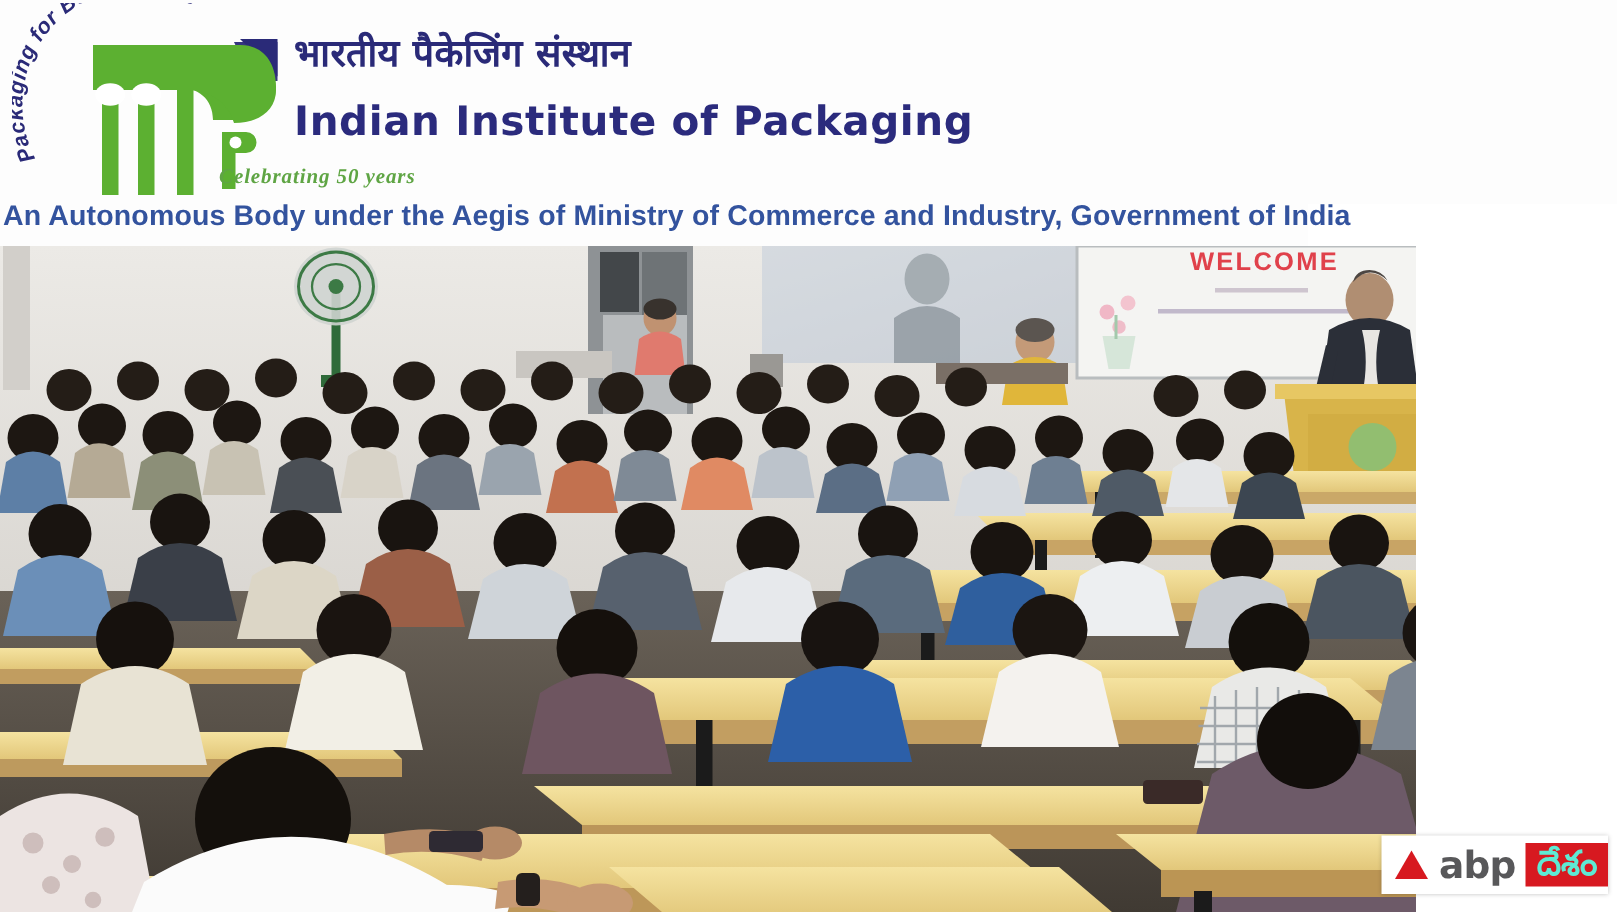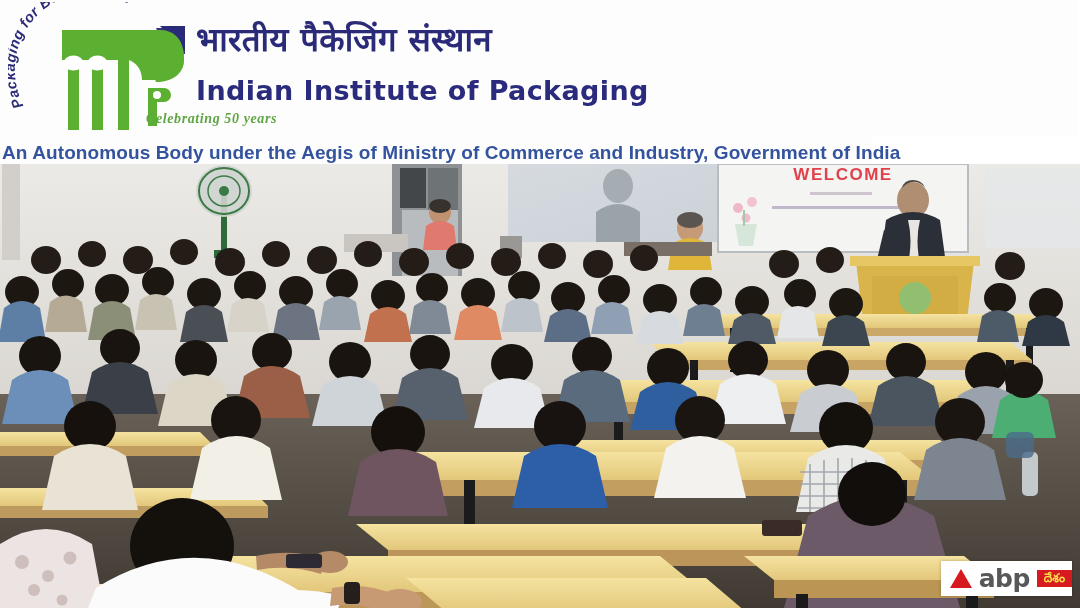--- a/index.html
+++ b/index.html
@@ -19,66 +19,66 @@
   }
 
   
   .logo-wrap { position:absolute; left:8px; top:2px; width:185px; height:132px; }
   .logo-arc { position:absolute; left:0; top:0; width:175px; height:120px; }
   .logo-mark { position:absolute; left:48px; top:22px; width:132px; height:108px; }
 
   .brand { position:absolute; left:196px; top:22px; }
   .brand-hi {
     font-family:"DejaVu Sans", sans-serif;
-    font-size:33px; font-weight:bold; color:#2a2a78;
+    font-size:25px; font-weight:bold; color:#2a2a78;
     letter-spacing:0.2px; line-height:1.12; white-space:nowrap;
   }
   .brand-en {
     font-family:"DejaVu Sans", sans-serif;
     font-size:27px; font-weight:bold; color:#2b2b7d;
     letter-spacing:0.4px; line-height:1.16; margin-top:16px; white-space:nowrap;
   }
 
   .celebrating {
     position:absolute; left:146px; top:111px;
     font-family:"Liberation Serif", serif;
     font-style:italic; font-weight:bold;
     font-size:14px; color:#5fa544; letter-spacing:0.6px; white-space:nowrap;
   }
 
   .tagline-bar {
     position:absolute; left:0; top:134px; width:872px; height:30px;
-    background:#fdfdfd; display:flex; align-items:flex-end;
+    background:#fdfdfd; display:flex; align-items:flex-start;
   }
   .tagline {
     font-family:"Liberation Sans", sans-serif;
     font-size:19px; font-weight:bold; color:#33539e;
     letter-spacing:0.1px; white-space:nowrap; padding-left:2px;
   }
 
   
   .photo {
-    position:absolute; left:0; top:164px; width:1080px; height:444px;
+    position:absolute; left:0; top:164px; width:944px; height:444px;
     overflow:hidden; background:#6d6257;
   }
   .photo svg { display:block; width:1080px; height:444px; }
 
   
   .watermark {
     position:absolute; right:8px; bottom:12px;
     background:#ffffff; padding:5px 0 5px 9px;
     display:flex; align-items:center; gap:7px;
     box-shadow:0 0 3px rgba(0,0,0,0.25);
   }
   .wm-tri { width:0;height:0; border-left:11px solid transparent;
             border-right:11px solid transparent; border-bottom:19px solid #d71920; }
   .wm-abp { font-family:"DejaVu Sans", sans-serif; font-size:25px;
             font-weight:bold; color:#58585a; letter-spacing:-0.5px; line-height:1; }
-  .wm-desam { background:#d71920; color:#fde047; font-family:Liberation Serif, serif;
-              font-size:12px; font-weight:bold; padding:2px 7px 3px; line-height:1.05; }
+  .wm-desam { background:#d71920; color:#5eead4; font-family:Liberation Serif, serif;
+              font-size:23px; font-weight:bold; padding:2px 7px 3px; line-height:1.05; }
 </style>
 </head>
 <body>
 
 <div class="screen">
 
   <div class="header">
     <div class="header-white"></div>
 
     <div class="logo-wrap">

